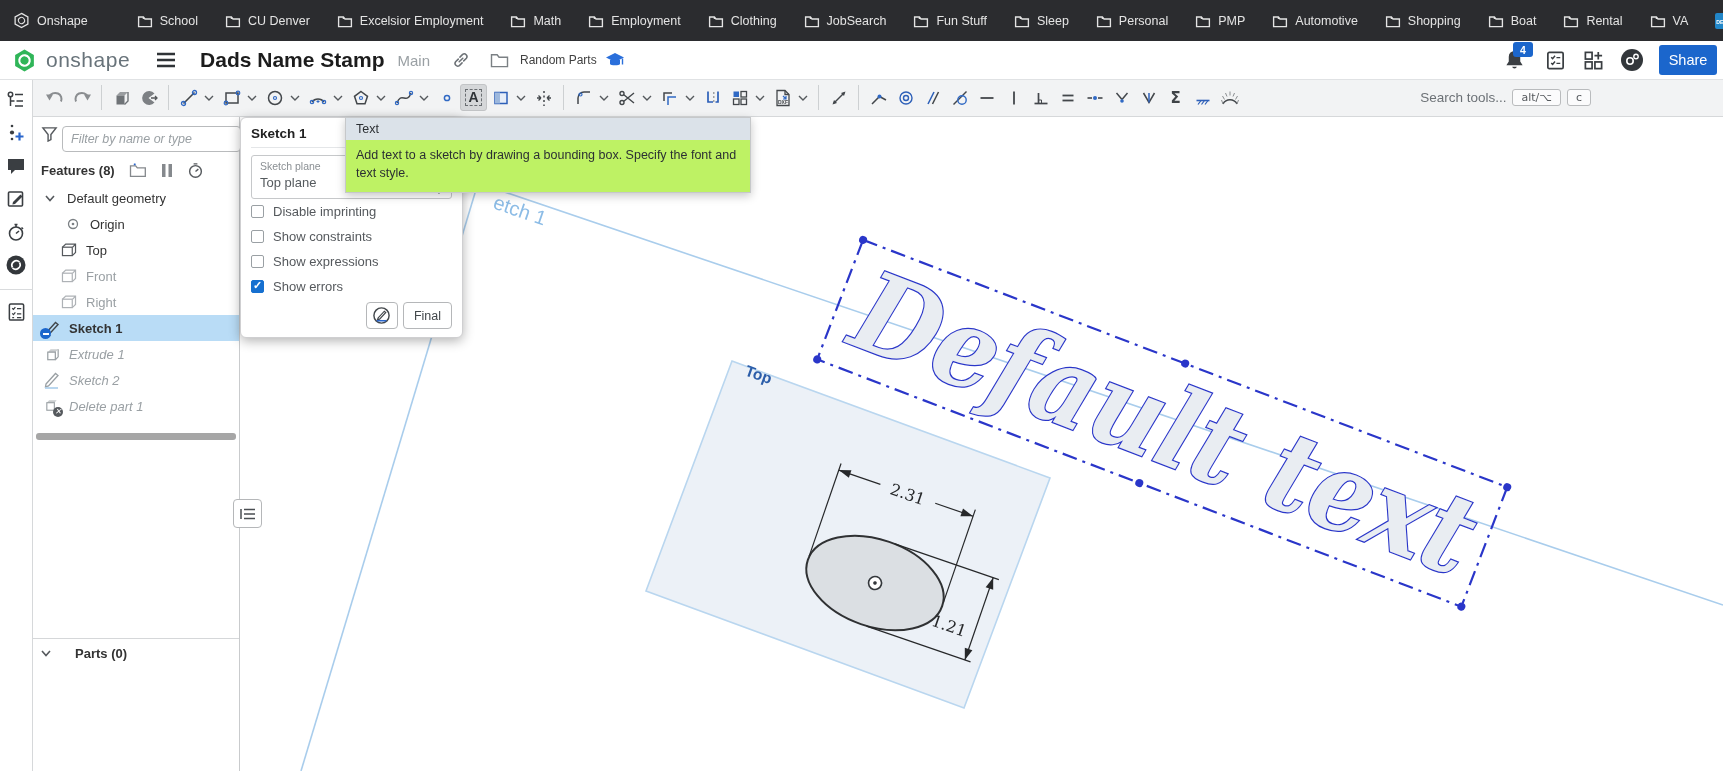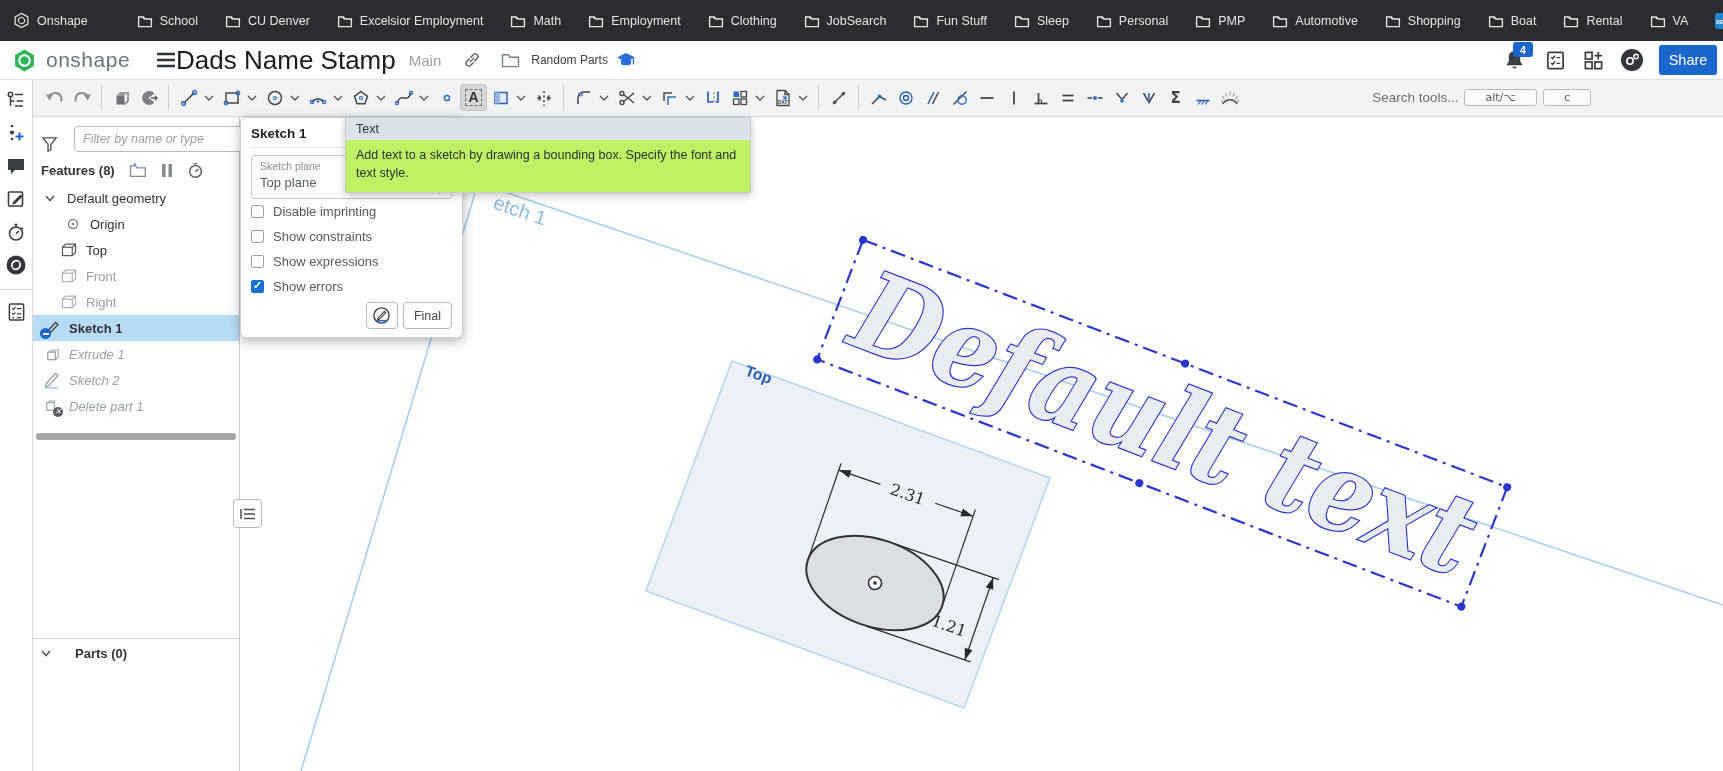--- a/index.html
+++ b/index.html
@@ -13,52 +13,52 @@
   #tabstrip{left:120px;top:0;width:1603px;height:5px;background:#404247}
   #corner-notch{left:1713px;top:0;width:10px;height:6px;background:#fff}
   .bm-item{display:flex;align-items:center;gap:7px;color:#e4e4e4;font-size:12.5px;margin-right:27px;white-space:nowrap;cursor:pointer}
   .bm-sep{width:1px;height:20px;background:#56575a;margin:0 18px 0 4px}
   .bm-ico{display:flex;align-items:center}
 
   
   #appheader{left:0;top:41px;width:1723px;height:38px;background:#fff;border-bottom:1px solid #e0e2e4;
              display:flex;align-items:center;z-index:5}
   #wordmark{color:#68737a;font-size:21px;letter-spacing:.5px;margin-left:9px}
-  #doc-title{font-size:26px;font-weight:normal;color:#1c1c1c;}
+  #doc-title{font-size:21px;font-weight:bold;color:#1c1c1c;margin-left:24px}
   #workspace{font-size:15px;color:#9aa0a4;margin-left:13px}
   #linked-doc{font-size:12px;color:#404040;margin-left:11px}
   .hico{color:#3a3e42;display:flex;align-items:center;justify-content:center}
   #share-btn{margin-left:15px;margin-right:6px;width:58px;height:30px;background:#1b66cc;color:#fff;font-size:14.5px;
              display:flex;align-items:center;justify-content:center;border-radius:3px;cursor:pointer}
   #bell-wrap{position:relative;margin-left:auto}
   #bell-badge{position:absolute;top:-7px;right:-8px;min-width:16px;height:15px;background:#1b66cc;border-radius:3px;
               color:#fff;font-size:10.5px;font-weight:bold;display:flex;align-items:center;justify-content:center;padding:0 2px}
 
   
   #toolbar{left:33px;top:79px;width:1690px;height:38px;background:#f2f3f4;border-bottom:1px solid #d6d8da;
            display:flex;align-items:center;padding-left:8px;box-sizing:border-box;z-index:4}
   .tb{width:27px;height:27px;display:flex;align-items:center;justify-content:center;border-radius:3px;flex:none;cursor:pointer}
   .tb.active{background:#d5d7d9;border:1px solid #c2c4c6;box-sizing:border-box}
   .chev{width:13px;height:27px;display:flex;align-items:center;justify-content:center;flex:none;margin-right:3px;cursor:pointer}
   .tsep{width:1px;height:25px;background:#cdd0d2;margin:0 6px;flex:none}
   #text-glyph{font-size:14px;font-weight:bold;color:#2f3337;border:1.3px dashed #6a6e72;padding:0 2.5px;line-height:15px}
   #search-tools{margin-left:auto;margin-right:132px;display:flex;align-items:center;gap:6px;cursor:pointer}
   #search-label{font-size:13.5px;color:#6c7176}
-  .keycap{border:1px solid #b9bbbd;border-radius:3px;background:#fbfbfc;font-size:11px;color:#55595d;padding:1px 20px;
+  .keycap{border:1px solid #b9bbbd;border-radius:3px;background:#fbfbfc;font-size:11px;color:#55595d;padding:1px 8px;
           font-family:"DejaVu Sans",sans-serif}
 
   
   #lstrip{left:0;top:79px;width:33px;height:692px;background:#fff;border-right:1px solid #d6d8da;border-top:1px solid #d6d8da;
           display:flex;flex-direction:column;align-items:center;padding-top:9px;gap:11px;box-sizing:border-box;z-index:4}
   .sic{width:22px;height:22px;display:flex;align-items:center;justify-content:center;color:#3a3e42;cursor:pointer}
   #strip-sep{width:33px;height:1px;background:#d9dbdd;margin-top:2px}
 
   
   #fpanel{left:33px;top:117px;width:207px;height:654px;background:#fff;border-right:1px solid #c9cbcd;box-sizing:border-box;z-index:3}
-  #filter-row{display:flex;align-items:flex-end;gap:16px;padding:9px 8px 6px 8px}
+  #filter-row{display:flex;align-items:flex-start;gap:4px;padding:9px 8px 6px 8px}
   #filter-input{flex:1;height:26px;border:1px solid #b9bbbd;border-radius:4px;font-size:12.5px;padding:0 8px;
                 font-family:"Liberation Sans",sans-serif;box-sizing:border-box;color:#444}
   #filter-input::placeholder{font-style:italic;color:#9aa0a4}
   #features-row{display:flex;align-items:center;padding:4px 10px 6px 8px}
   #features-label{font-size:13px;font-weight:bold;color:#333}
   #features-row .fic{margin-left:14px;color:#85898d;display:flex;cursor:pointer}
   #features-row .fic:first-of-type{margin-left:auto}
   .trow{height:26px;display:flex;align-items:center;gap:8px;font-size:13px;color:#333;cursor:pointer;white-space:nowrap}
   .trow.sel{background:#b9dcf6;font-weight:bold}
   .trow.dim{color:#9aa0a4}

